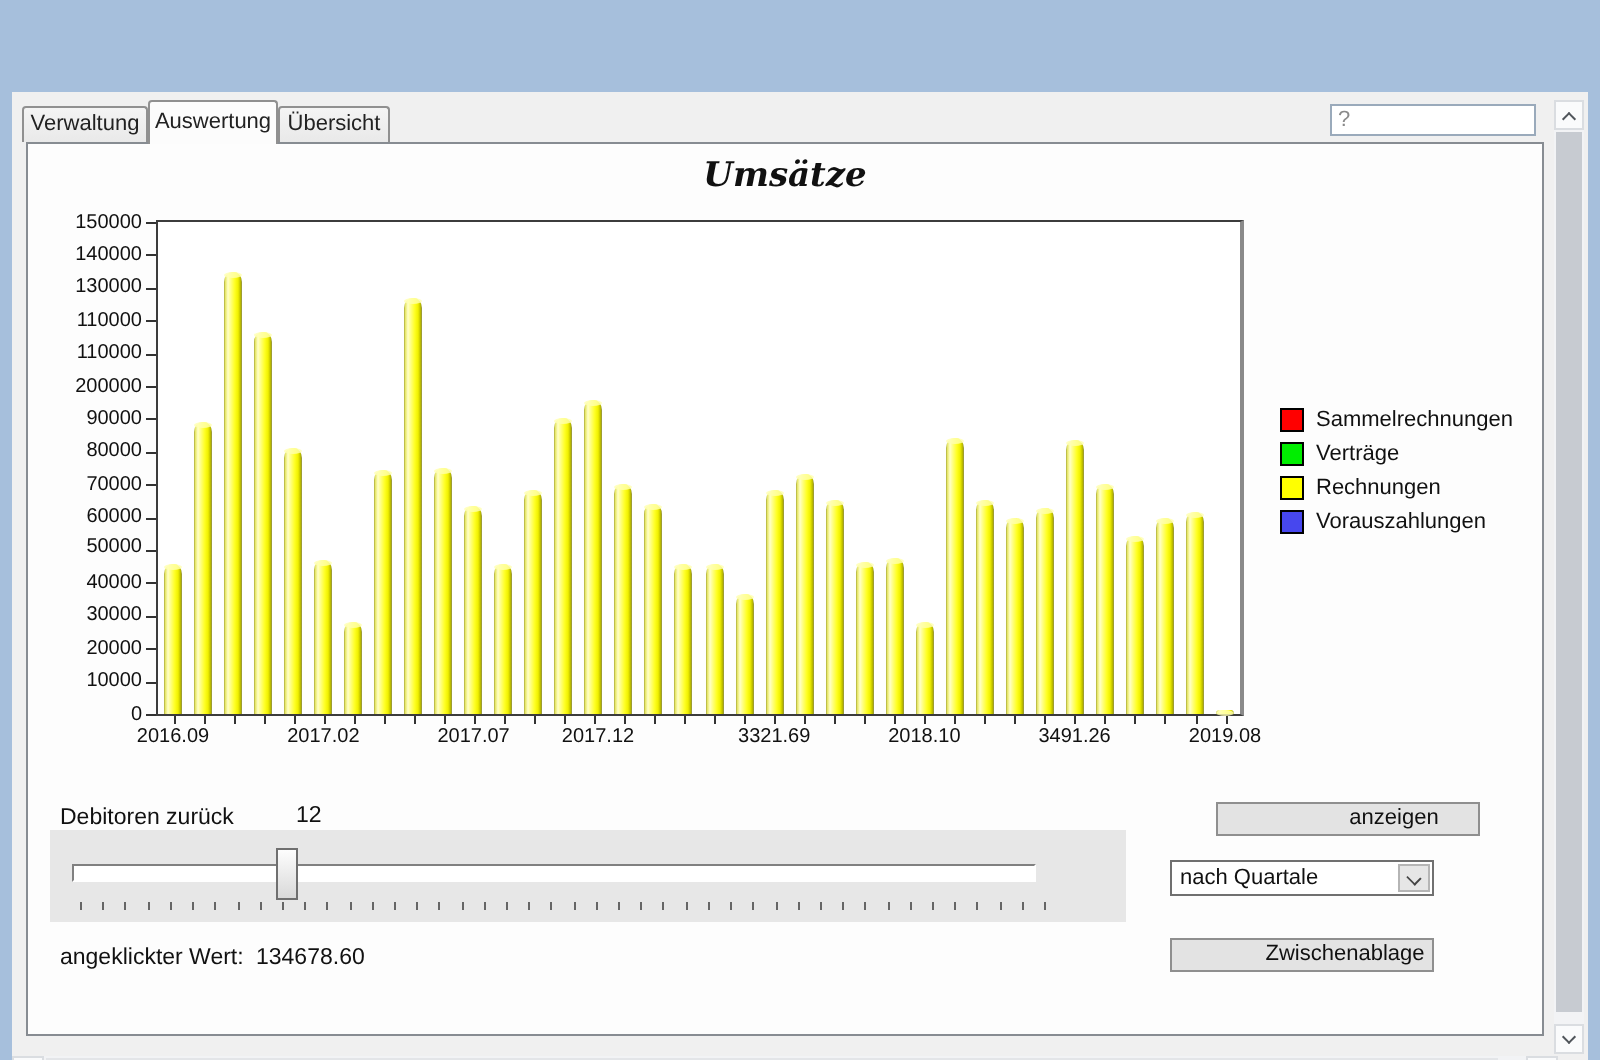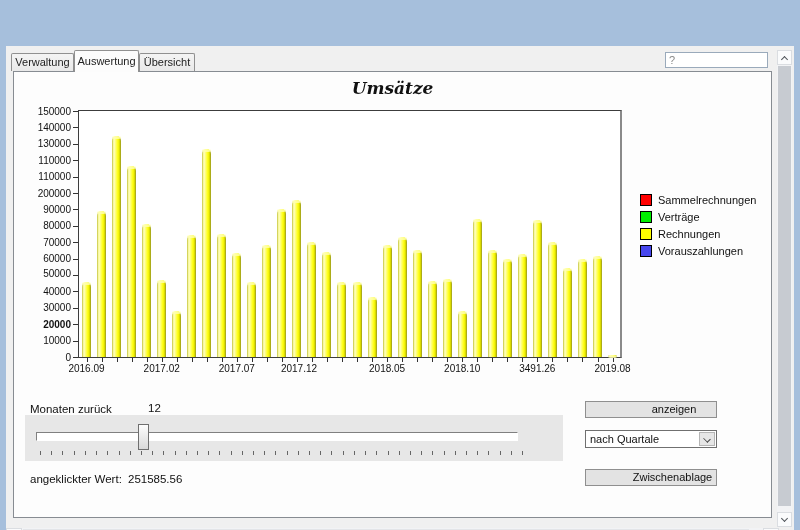--- a/index.html
+++ b/index.html
@@ -56,42 +56,42 @@
          background:linear-gradient(90deg,#a8a83a 0%,#e8e86a 8%,#ffffc8 22%,#ffff9a 32%,#ffff22 60%,#f0f000 78%,#b9b900 92%,#8f8f4f 100%);
          border-radius:45% 45% 0 0 / 5px 5px 0 0; }
   .bar::before { content:""; position:absolute; left:0; right:0; top:0; height:3px;
          border-radius:50%; background:#ffffb0; opacity:.8; }
 
   .ytick { position:absolute; width:5px; height:1px; background:#333; }
   .ylabel { position:absolute; width:50px; text-align:right; font-size:10px; color:#111; }
   .xtick { position:absolute; width:1px; height:4px; background:#333; }
   .xlabel { position:absolute; width:50px; text-align:center; font-size:10px; color:#111; }
 
-  .legend { position:absolute; left:626px; top:119px;text-align:right; }
+  .legend { position:absolute; left:626px; top:129px;text-align:right; }
   .legend-item { display:flex; align-items:center; height:17px; }
   .legend-swatch { width:12px; height:12px; border:1px solid #000; margin-right:6px; flex:none; }
   .legend-label { font-size:11px; color:#111; white-space:nowrap; }
 
   
   .lbl { position:absolute; font-size:11.5px; color:#111; }
   .val { position:absolute; font-size:11.5px; color:#111; }
 
   .slider-strip { position:absolute; left:11px; top:343px; width:538px; height:46px; background:#e7e7e7; }
   .groove { position:absolute; left:11px; top:17px; width:482px; height:9px; background:#fff;
             border-top:1px solid #808080; border-left:1px solid #808080;
             border-bottom:1px solid #fff; border-right:1px solid #fff; cursor:pointer; }
   .thumb { position:absolute; left:113px; top:9px; width:11px; height:26px;
            background:linear-gradient(#fdfdfd,#d9d9d9); border:1px solid #6f6f6f; cursor:grab; }
   .slider-ticks { position:absolute; left:0; top:0; width:100%; height:100%; }
   .stick { position:absolute; top:36px; width:1px; height:4px; background:#666; }
 
   .btn { position:absolute; width:132px; height:17px; background:#e3e3e3; border:1px solid #8f8f8f;
          font-size:11px; color:#111; text-align:center; line-height:15px; cursor:pointer;
          font-family:"Liberation Sans", sans-serif; }
-  .btn-anzeigen { left:571px; top:329px;padding-left:46px; }
+  .btn-anzeigen { left:594px; top:329px;padding-left:46px; }
   .btn-zwischen { left:571px; top:397px;padding-left:43px; }
 
   .combo { position:absolute; left:571px; top:358px; width:132px; height:18px; background:#fff;
            border:1px solid #707070; cursor:pointer; }
   .combo-value { position:absolute; left:4px; top:2px; font-size:11px; color:#111; }
   .combo-btn { position:absolute; right:1px; top:1px; width:16px; height:14px; background:#e6e6e6;
            border:1px solid #b5b5b5; }
   .chev-down { position:absolute; left:4px; top:3px; width:6px; height:6px;
            border-right:1.5px solid #444; border-bottom:1.5px solid #444; transform:rotate(45deg) scaleY(.8); }
 
@@ -165,21 +165,21 @@
           <div class="bar" style="left: 498.93px; height: 98.4px;"></div>
           <div class="bar" style="left: 513.96px; height: 100.86px;"></div>
           <div class="bar" style="left: 528.99px; height: 2.46px;"></div>
         </div>
       <div>
           <div class="ytick" style="left: 59px; top: 285px;"></div>
           <div class="ylabel" style="left: 7px; top: 279.5px;">0</div>
           <div class="ytick" style="left: 59px; top: 268.6px;"></div>
           <div class="ylabel" style="left: 7px; top: 263.1px;">10000</div>
           <div class="ytick" style="left: 59px; top: 252.2px;"></div>
-          <div class="ylabel" style="left: 7px; top: 246.7px; font-weight: bold;">20000</div>
+          <div class="ylabel" style="left: 7px; top: 246.7px;">20000</div>
           <div class="ytick" style="left: 59px; top: 235.8px;"></div>
           <div class="ylabel" style="left: 7px; top: 230.3px;">30000</div>
           <div class="ytick" style="left: 59px; top: 219.4px;"></div>
           <div class="ylabel" style="left: 7px; top: 213.9px;">40000</div>
           <div class="ytick" style="left: 59px; top: 203px;"></div>
           <div class="ylabel" style="left: 7px; top: 196px;">50000</div>
           <div class="ytick" style="left: 59px; top: 186.6px;"></div>
           <div class="ylabel" style="left: 7px; top: 181.1px;">60000</div>
           <div class="ytick" style="left: 59px; top: 170.2px;"></div>
           <div class="ylabel" style="left: 7px; top: 164.7px;">70000</div>
@@ -219,21 +219,21 @@
           <div class="xtick" style="left: 252.8px; top: 286px;"></div>
           <div class="xtick" style="left: 267.9px; top: 286px;"></div>
           <div class="xtick" style="left: 282.9px; top: 286px;"></div>
           <div class="xtick" style="left: 297.9px; top: 286px;"></div>
           <div class="xlabel" style="left: 260px; top: 291px;">2017.12</div>
           <div class="xtick" style="left: 313px; top: 286px;"></div>
           <div class="xtick" style="left: 328px; top: 286px;"></div>
           <div class="xtick" style="left: 343px; top: 286px;"></div>
           <div class="xtick" style="left: 358px; top: 286px;"></div>
           <div class="xtick" style="left: 373.1px; top: 286px;"></div>
-          <div class="xlabel" style="left: 348.1px; top: 291px;">2018.05</div>
+          <div class="xlabel" style="left: 348.1px; top: 291px;">3321.69</div>
           <div class="xtick" style="left: 388.1px; top: 286px;"></div>
           <div class="xtick" style="left: 403.1px; top: 286px;"></div>
           <div class="xtick" style="left: 418.2px; top: 286px;"></div>
           <div class="xtick" style="left: 433.2px; top: 286px;"></div>
           <div class="xtick" style="left: 448.2px; top: 286px;"></div>
           <div class="xlabel" style="left: 423.2px; top: 291px;">2018.10</div>
           <div class="xtick" style="left: 463.2px; top: 286px;"></div>
           <div class="xtick" style="left: 478.3px; top: 286px;"></div>
           <div class="xtick" style="left: 493.3px; top: 286px;"></div>
           <div class="xtick" style="left: 508.3px; top: 286px;"></div>
@@ -259,21 +259,21 @@
           <div class="legend-item">
             <div class="legend-swatch" style="background: rgb(255, 255, 0);"></div>
             <span class="legend-label">Rechnungen</span>
           </div>
           <div class="legend-item">
             <div class="legend-swatch" style="background: rgb(71, 71, 238);"></div>
             <span class="legend-label">Vorauszahlungen</span>
           </div>
         </div>
 
-      <div class="lbl" style="left:16px; top:331px;">Monaten zurück</div>
+      <div class="lbl" style="left:16px; top:331px;">Debitoren zurück</div>
       <div class="val" style="left:134px; top:330px;">12</div>
 
       <div class="slider-strip">
         <div class="groove"></div>
         <div class="thumb"></div>
         <div class="slider-ticks">
             <div class="stick" style="left: 15px;"></div>
             <div class="stick" style="left: 26.2px;"></div>
             <div class="stick" style="left: 37.4px;"></div>
             <div class="stick" style="left: 48.6px;"></div>
@@ -314,21 +314,21 @@
             <div class="stick" style="left: 441px;"></div>
             <div class="stick" style="left: 452.2px;"></div>
             <div class="stick" style="left: 463.4px;"></div>
             <div class="stick" style="left: 474.6px;"></div>
             <div class="stick" style="left: 485.8px;"></div>
             <div class="stick" style="left: 497px;"></div>
           </div>
       </div>
 
       <div class="lbl" style="left:16px; top:401px;">angeklickter Wert:</div>
-      <div class="val" style="left:114px; top:401px;">251585.56</div>
+      <div class="val" style="left:114px; top:401px;">134678.60</div>
 
       <div class="btn btn-anzeigen">anzeigen</div>
 
       <div class="combo">
         <span class="combo-value">nach Quartale</span>
         <span class="combo-btn">
             <span class="chev-down"></span>
           </span>
       </div>
 

